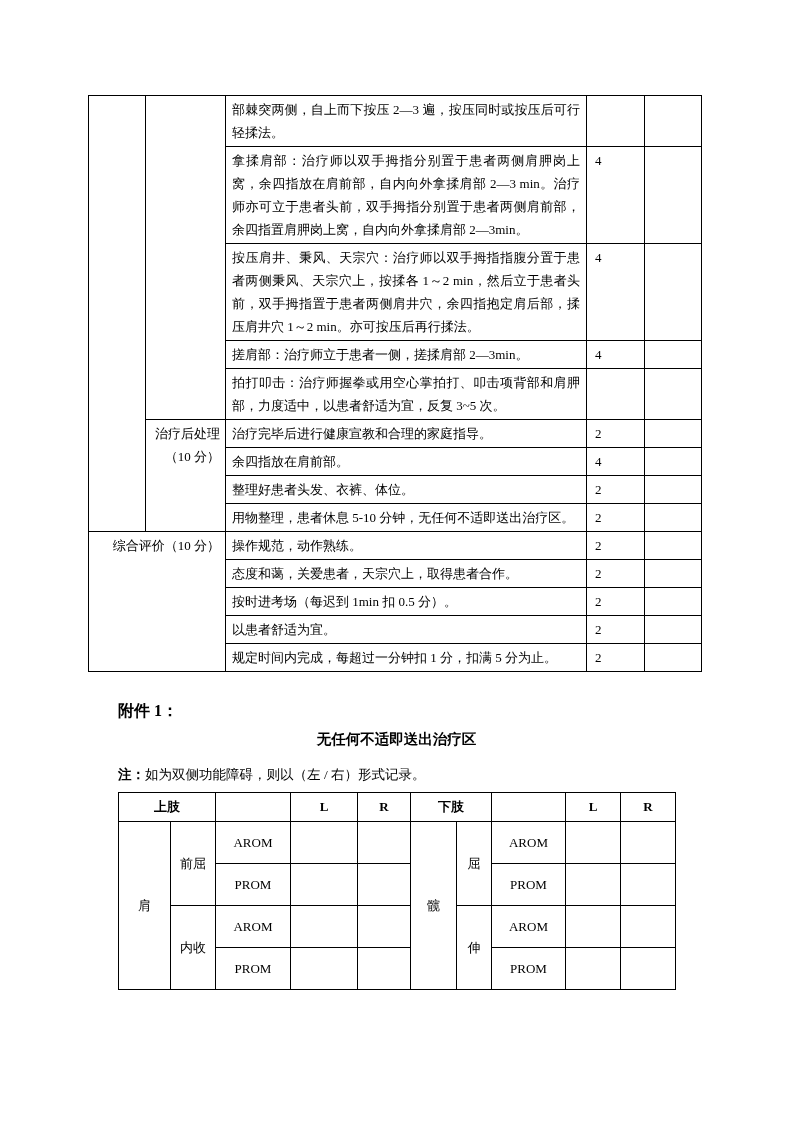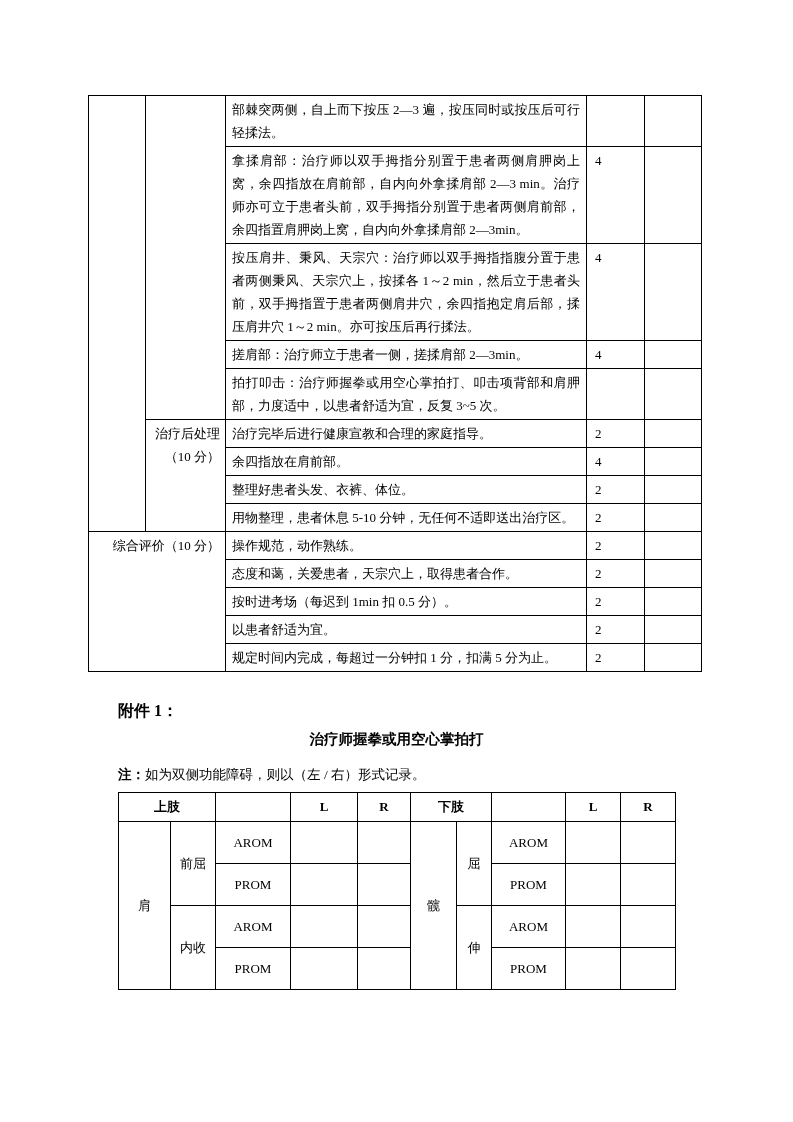--- a/index.html
+++ b/index.html
@@ -135,21 +135,21 @@
     </tr>
     <tr>
       <td class="desc">规定时间内完成，每超过一分钟扣 1 分，扣满 5 分为止。</td>
       <td class="score">2</td>
       <td class="blank"></td>
     </tr>
   </tbody>
     </table>
 
   <div class="attachment-label">附件 1：</div>
-  <div class="form-title">治疗师握拳或用空心掌拍打</div>
+  <div class="form-title">无任何不适即送出治疗区</div>
   <div class="note">
     <span class="prefix">注：</span><span>如为双侧功能障碍，则以（左 / 右）形式记录。</span>
   </div>
 
   <table class="rom-table">
     <colgroup>
       <col style="width:52px">
         <col style="width:45px">
         <col style="width:75px">
         <col style="width:67px">

